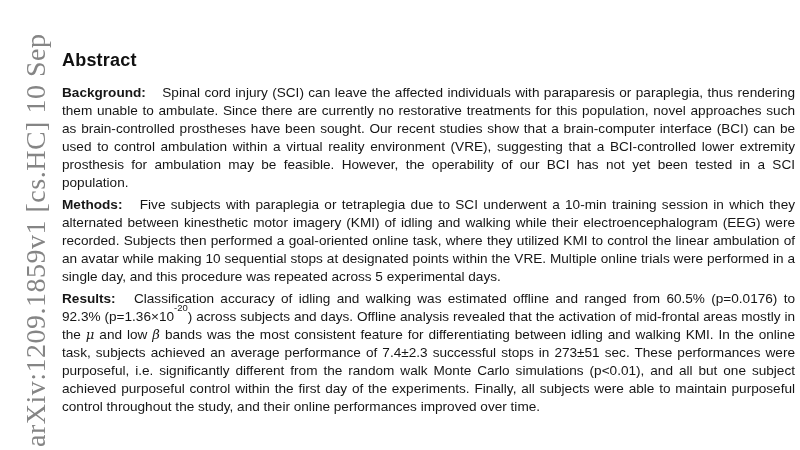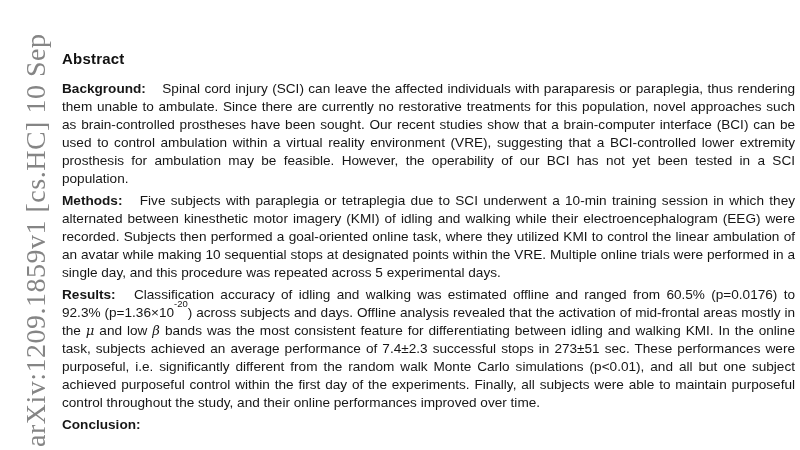--- a/index.html
+++ b/index.html
@@ -33,21 +33,21 @@
     letter-spacing: 0.5px;
     color: #858585;
   }
   .content {
     position: absolute;
     left: 62px;
     top: 50px;
     width: 733px;
   }
   .abstract-heading {
-    font-size: 15px;
+    font-size: 18px;
     font-weight: bold;
     margin: 0 0 13px 0;
     letter-spacing: 0.2px;
     color: #111111;
   }
   .para {
     font-size: 13.6px;
     line-height: 18px;
     text-align: justify;
     margin: 0 0 4px 0;
@@ -80,16 +80,15 @@
   <main class="content">
 
     <h2 class="abstract-heading">Abstract</h2>
 
     <p class="para"><b>Background:</b> <span>Spinal cord injury (SCI) can leave the affected individuals with paraparesis or paraplegia, thus rendering them unable to ambulate. Since there are currently no restorative treatments for this population, novel approaches such as brain-controlled prostheses have been sought. Our recent studies show that a brain-computer interface (BCI) can be used to control ambulation within a virtual reality environment (VRE), suggesting that a BCI-controlled lower extremity prosthesis for ambulation may be feasible. However, the operability of our BCI has not yet been tested in a SCI population.</span></p>
 
     <p class="para"><b>Methods:</b> <span>Five subjects with paraplegia or tetraplegia due to SCI underwent a 10-min training session in which they alternated between kinesthetic motor imagery (KMI) of idling and walking while their electroencephalogram (EEG) were recorded. Subjects then performed a goal-oriented online task, where they utilized KMI to control the linear ambulation of an avatar while making 10 sequential stops at designated points within the VRE. Multiple online trials were performed in a single day, and this procedure was repeated across 5 experimental days.</span></p>
 
     <p class="para"><b>Results:</b> <span>Classification accuracy of idling and walking was estimated offline and ranged from 60.5% (p=0.0176) to 92.3% (p=1.36×10</span><sup class="exp">-20</sup><span>) across subjects and days. Offline analysis revealed that the activation of mid-frontal areas mostly in the </span><i class="greek">μ</i><span> and low </span><i class="greek">β</i><span> bands was the most consistent feature for differentiating between idling and walking KMI. In the online task, subjects achieved an average performance of 7.4±2.3 successful stops in 273±51 sec. These performances were purposeful, i.e. significantly different from the random walk Monte Carlo simulations (p&lt;0.01), and all but one subject achieved purposeful control within the first day of the experiments. Finally, all subjects were able to maintain purposeful control throughout the study, and their online performances improved over time.</span></p>
 
-    <p class="para"><b>Conclusion:</b> <span></span></p>
 
   </main>
 </div>
 
 </body></html>

